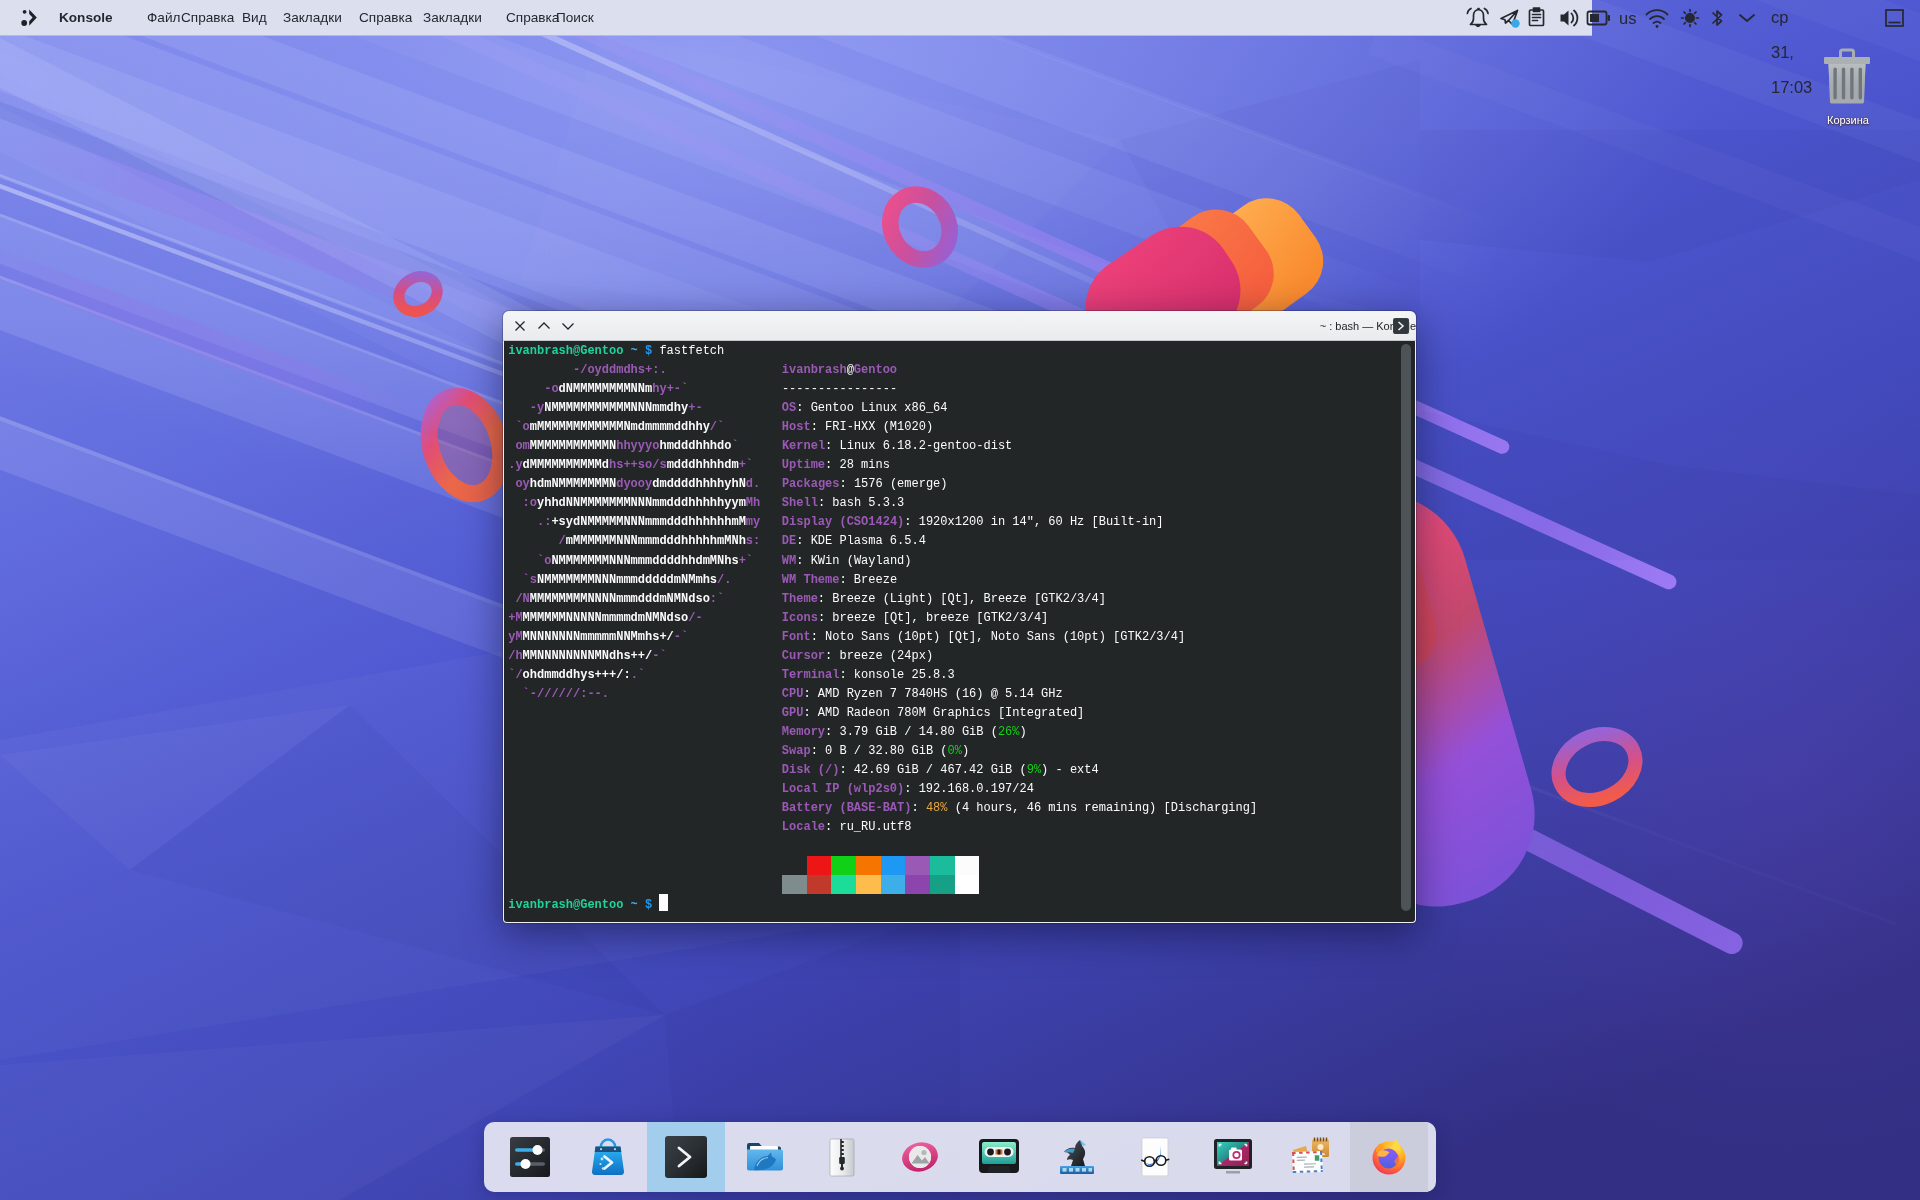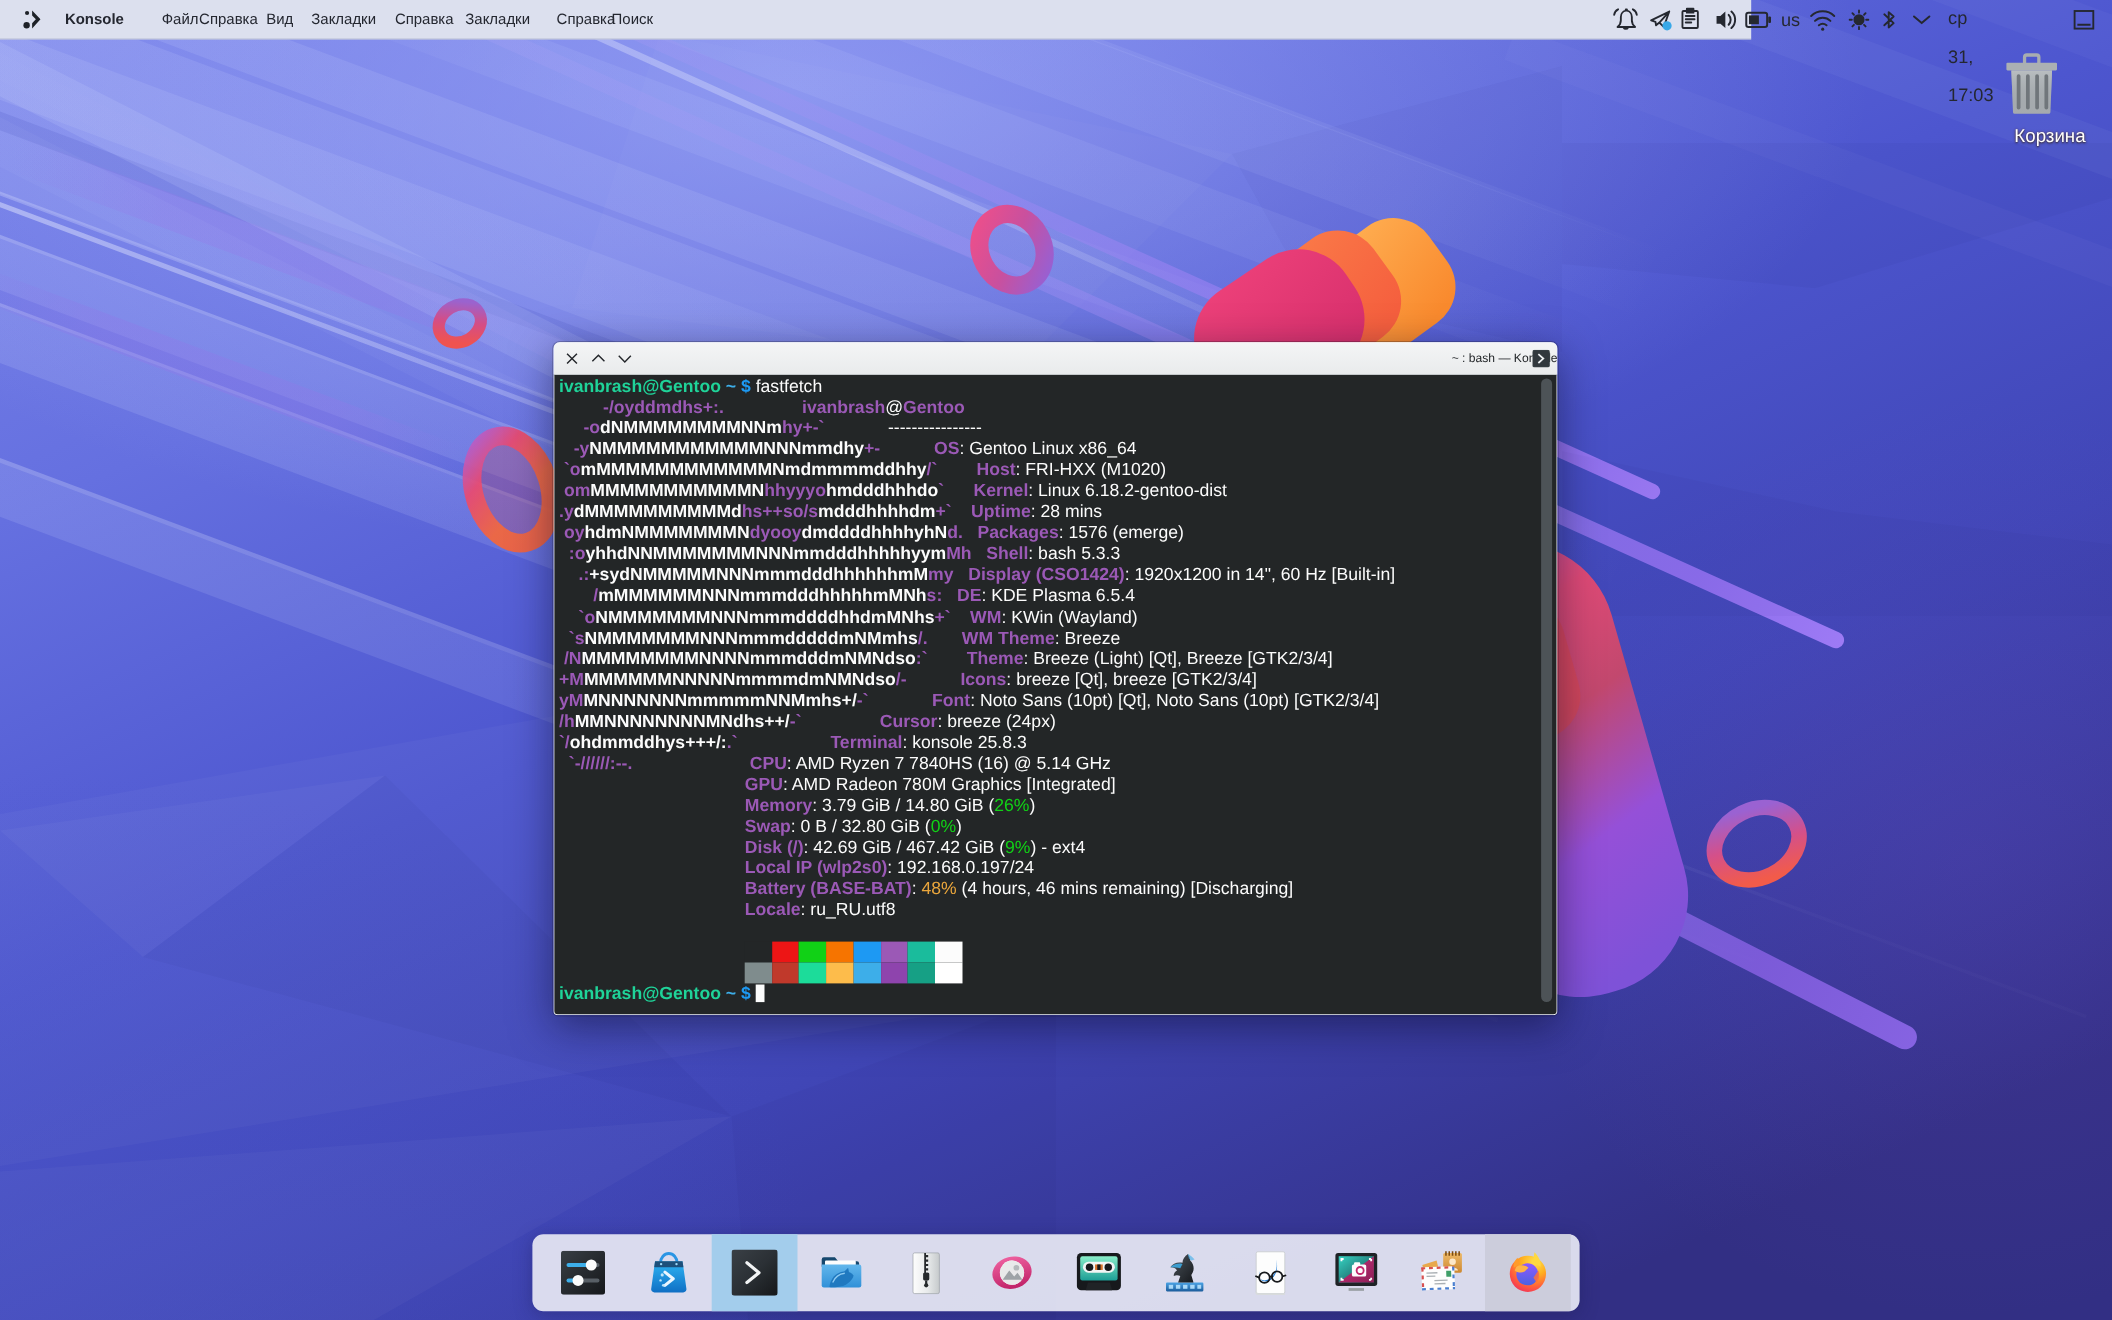--- a/index.html
+++ b/index.html
@@ -3,28 +3,28 @@
 *{margin:0;padding:0;box-sizing:border-box}
 html,body{width:1920px;height:1200px;overflow:hidden;background:#4a50bd;font-family:"Liberation Sans",sans-serif}
 #wall{position:absolute;left:0;top:0;width:1920px;height:1200px}
 
 #topbar{position:absolute;left:0;top:0;width:1592px;height:36px;background:#dce0ee;border-bottom:1px solid rgba(110,120,160,.35);z-index:30}
 #topbar .menu{position:absolute;top:0;height:36px;line-height:36px;color:#242730;font-size:13.6px}
 #appname{font-weight:bold}
 #clock{position:absolute;top:0;height:36px;line-height:35px;color:#242730;font-size:16.5px}
 
 #trash{position:absolute;left:1800px;top:44px;width:96px;height:92px;z-index:5;text-align:center}
-#trash .lbl{position:absolute;left:0;top:70px;width:96px;text-align:right;color:#fff;font-size:17px;text-shadow:0 1px 2px rgba(40,30,20,.9),0 0 2px rgba(120,60,20,.6)}
+#trash .lbl{position:absolute;left:0;top:70px;width:96px;text-align:center;color:#fff;font-size:11px;text-shadow:0 1px 2px rgba(40,30,20,.9),0 0 2px rgba(120,60,20,.6)}
 
 #win{position:absolute;left:503px;top:311px;width:913px;height:612px;z-index:10;border-radius:6px 6px 4px 4px;box-shadow:0 10px 38px rgba(10,10,40,.5),0 0 0 1px rgba(20,20,30,.25)}
 #titlebar{position:absolute;left:0;top:0;width:100%;height:30px;background:linear-gradient(#f4f5f6,#e9ebec);border-radius:6px 6px 0 0;border-bottom:1px solid #c4c8ca}
 #titlebar .ttl{position:absolute;left:0;right:0;top:0;height:46px;line-height:30px;text-align:right;color:#232629;font-size:11px}
 .tbtn{position:absolute;top:7px;width:16px;height:16px}
 #term{position:absolute;left:0;top:30px;width:913px;height:582px;background:#232627;border:1.5px solid #eef0f1;border-top:none;border-radius:0 0 4px 4px}
-#term pre{position:absolute;left:4.2px;top:1px;font-family:Liberation Sans, sans-serif;font-size:16px;line-height:19.04px;font-weight:normal;color:#fcfcfc;letter-spacing:0}
+#term pre{position:absolute;left:4.2px;top:1px;font-family:Liberation Mono, monospace;font-size:12px;line-height:19.04px;font-weight:normal;color:#fcfcfc;letter-spacing:0}
 #term i{font-style:normal}
 .p{color:#9b59b6;font-weight:bold}.w{color:#fcfcfc;font-weight:bold}.v{color:#fcfcfc}.g{color:#1fd399;font-weight:bold}.c{color:#3daee9;font-weight:bold}.b{color:#1d99f3;font-weight:bold}
 .gp{color:#11d116}.yp{color:#eaa63c}
 .cur{display:inline-block;background:#fcfcfc;width:8.23px;height:16.5px;vertical-align:-3px}
 .pb{display:inline-block;width:24.7px;height:19.04px;vertical-align:top}
 #sbar{position:absolute;right:5px;top:33px;width:10px;height:567px;border-radius:5px;background:#4d5357}
 
 #dock{position:absolute;left:484px;top:1122px;width:952px;height:70px;z-index:30;background:rgba(227,228,241,.95);border-radius:10px;box-shadow:0 3px 16px rgba(25,25,80,.35)}
 .cell{position:absolute;top:0;width:78px;height:70px}
 .cell svg{position:absolute;left:19px;top:15px}

